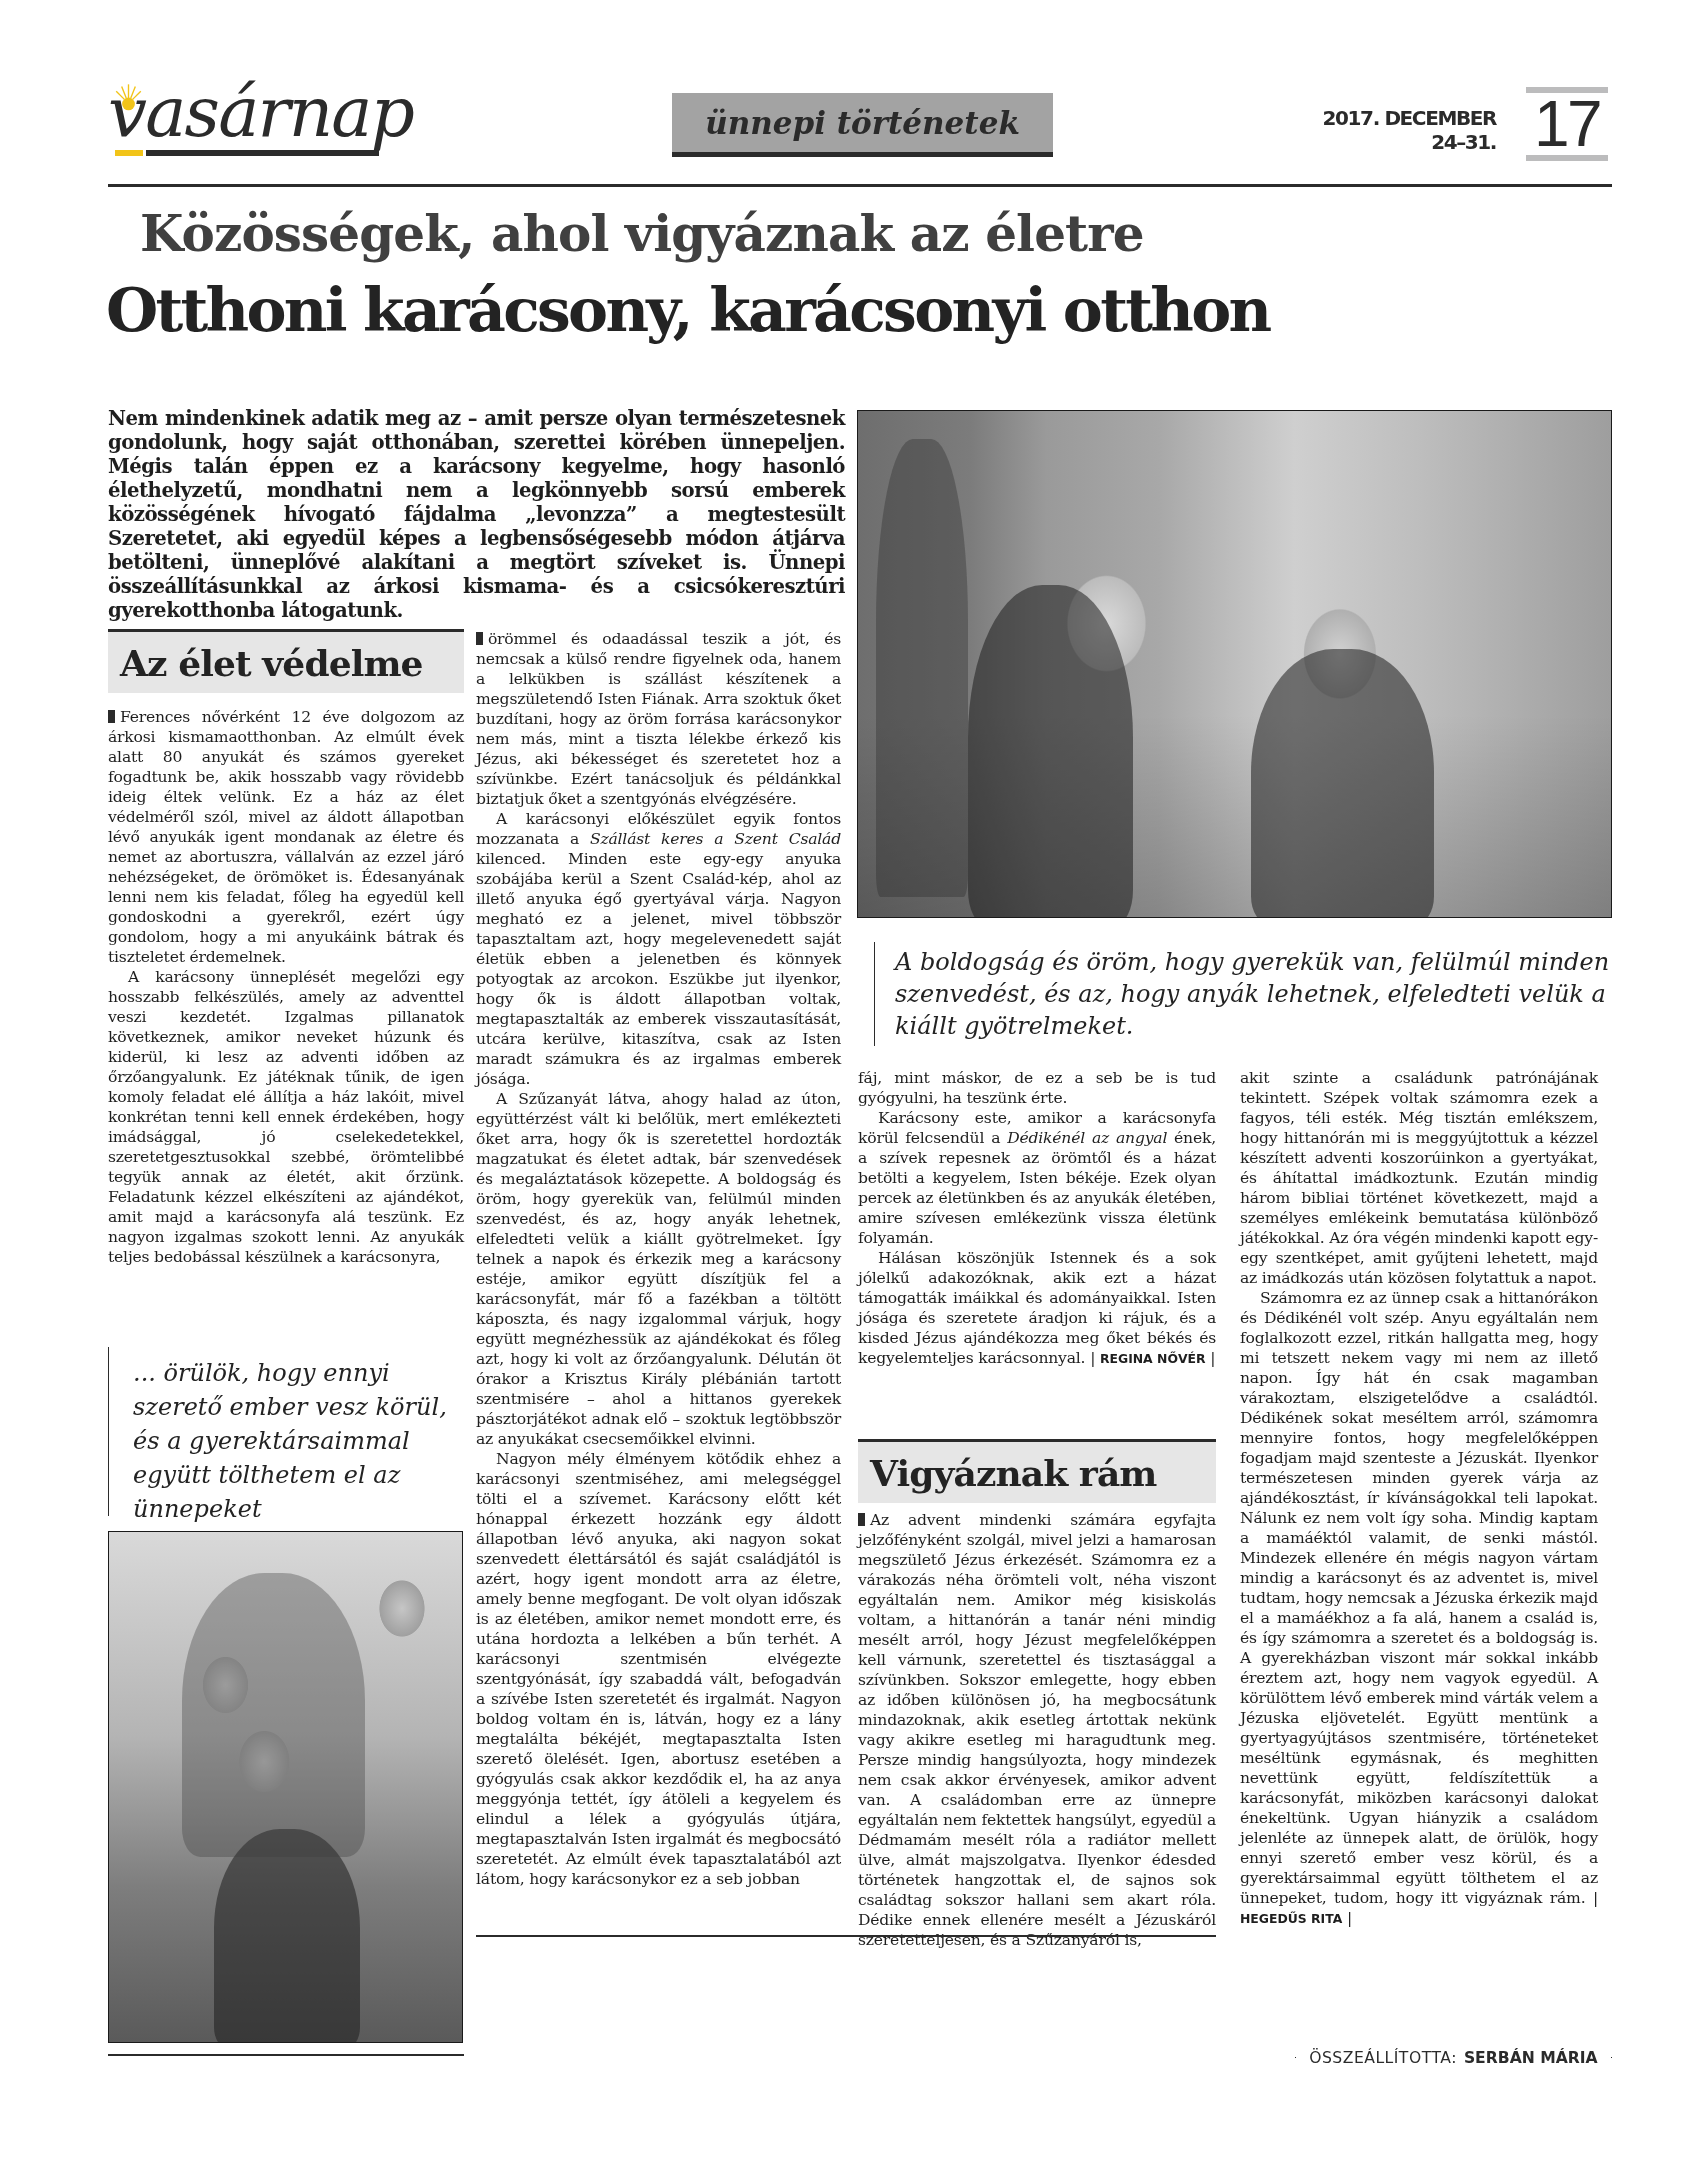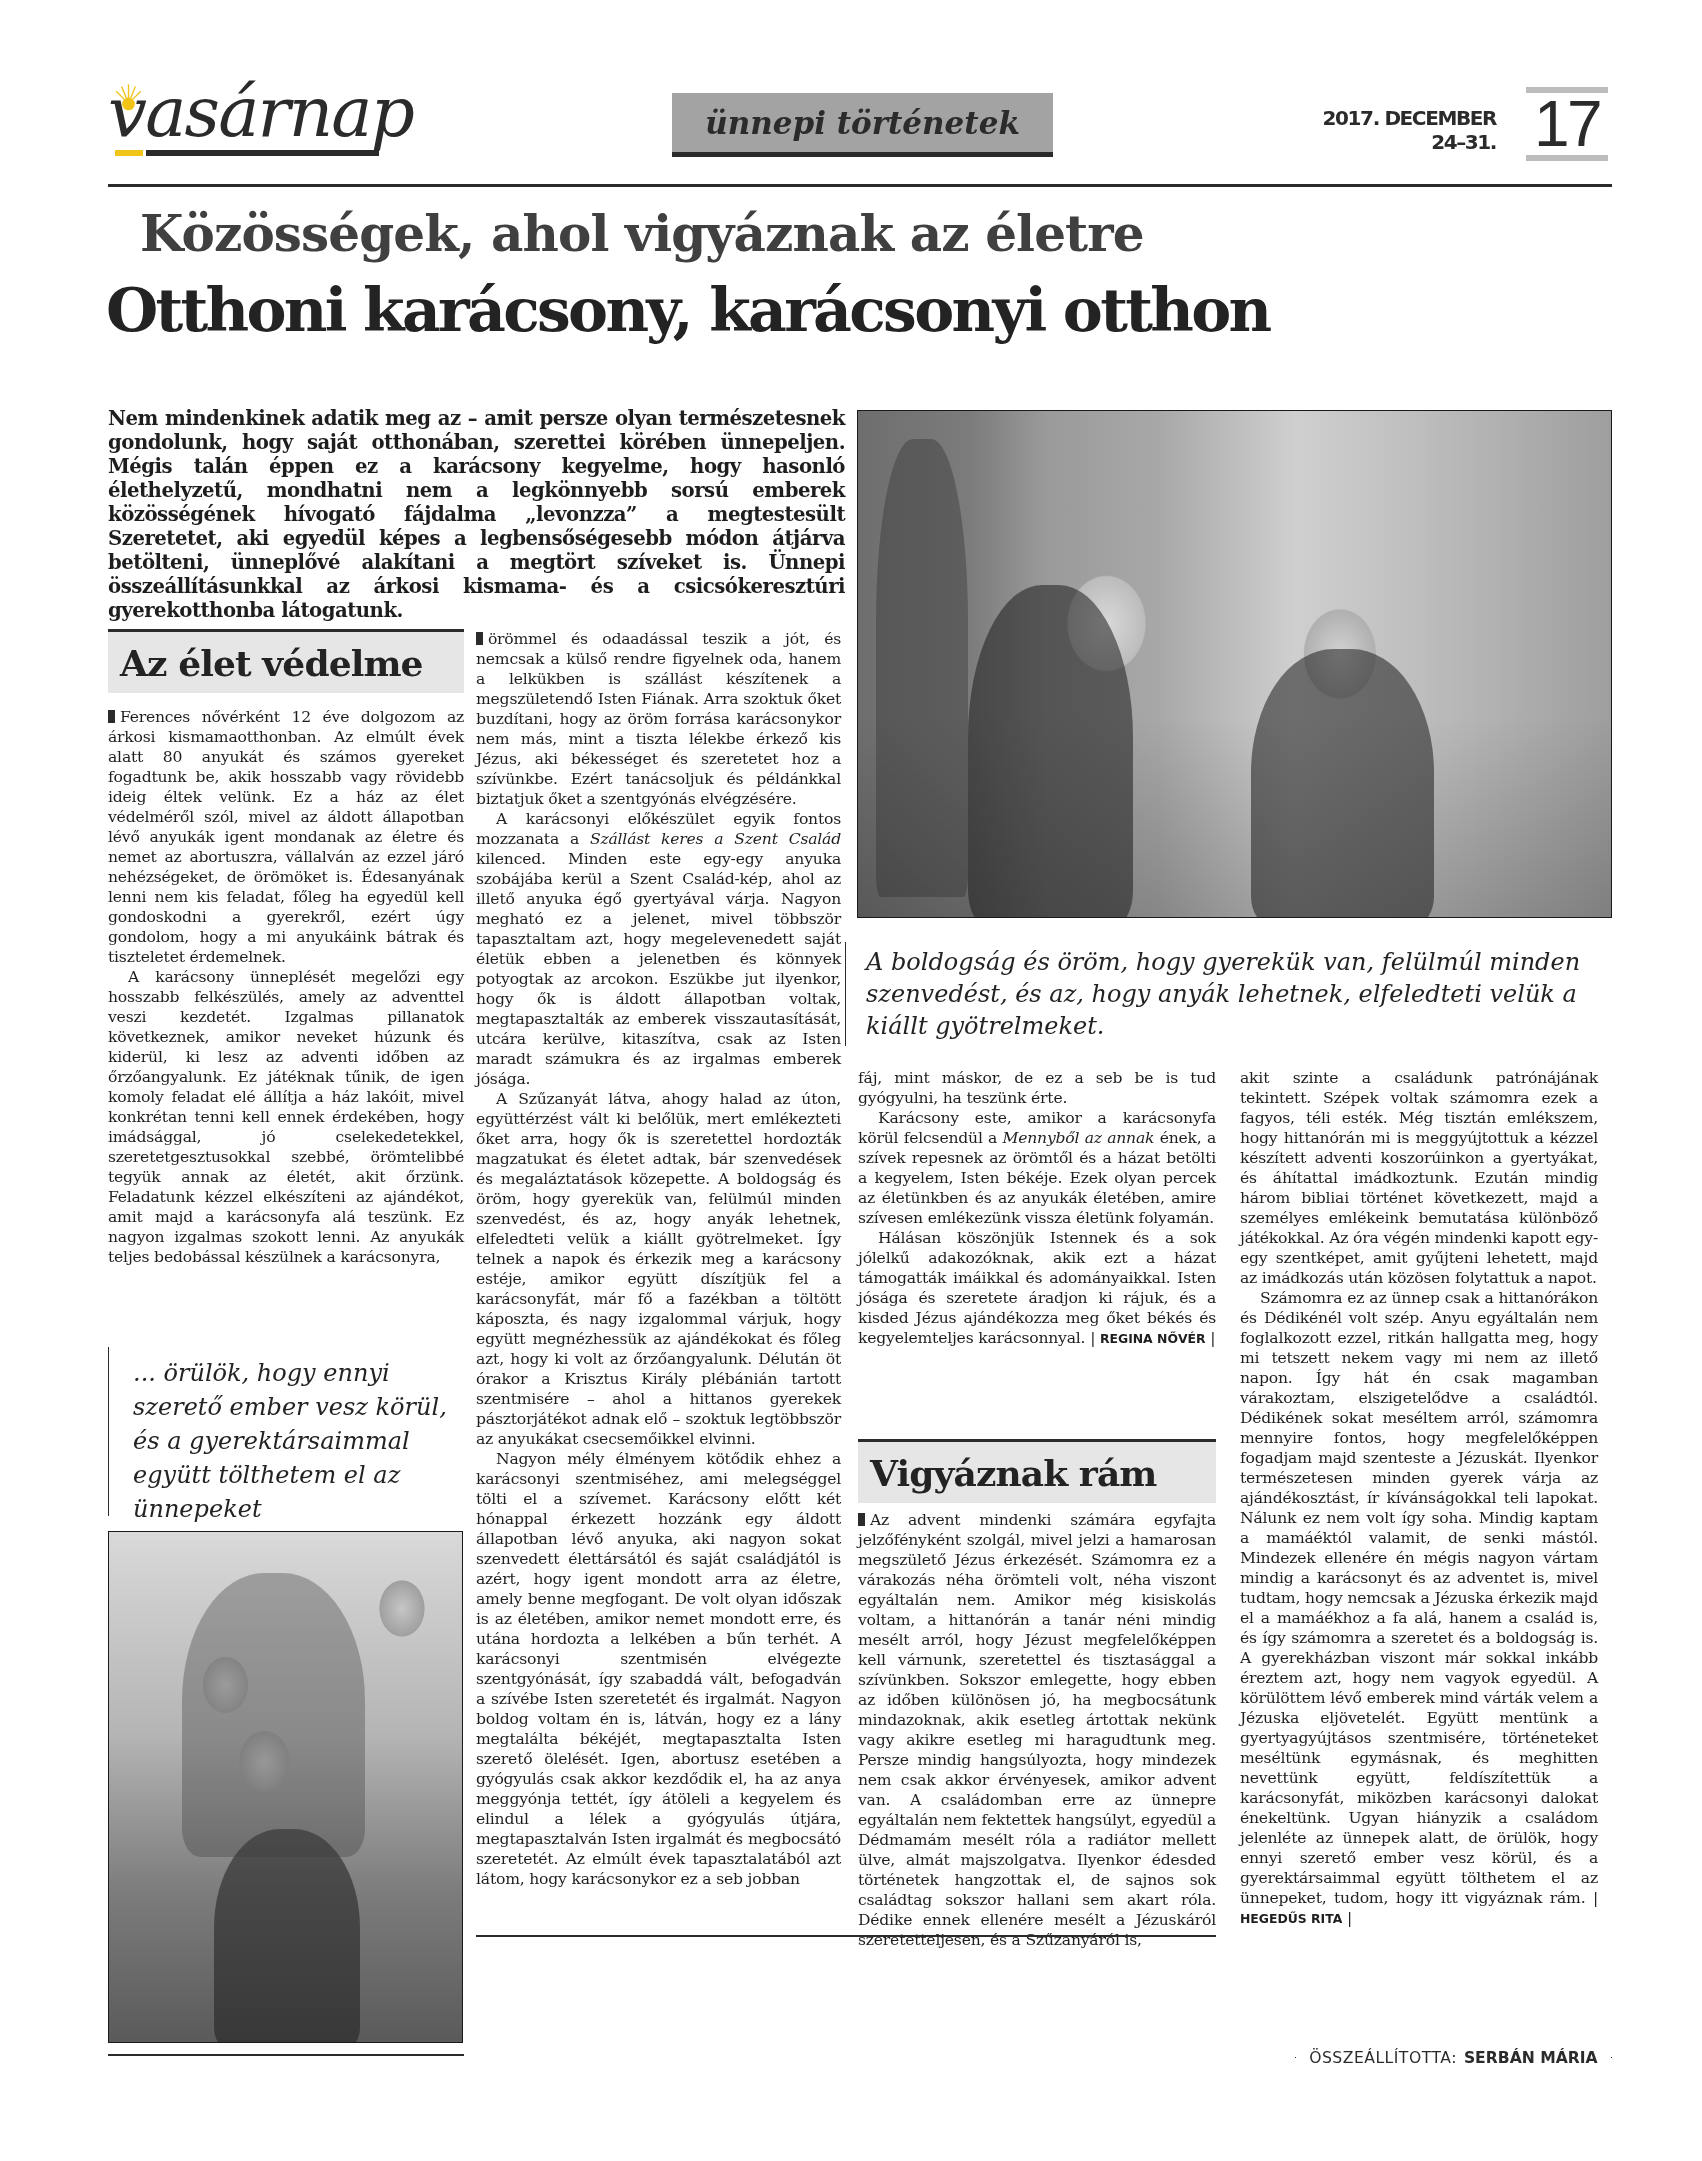--- a/index.html
+++ b/index.html
@@ -37,21 +37,21 @@
   
   .col { font-family: "DejaVu Serif", serif; font-size: 15.6px; line-height: 20px; text-align: justify; hyphens: auto; color: #1e1e1e; letter-spacing: -0.2px; }
   .col p { text-indent: 20px; }
   .col p.first { text-indent: 0; }
   .col p.first::before { content: ""; display: inline-block; width: 7.3px; height: 13.7px; background: #2b2b2b; margin-right: 4.6px; vertical-align: -1.4px; }
   .sig { font-family: "DejaVu Sans", sans-serif; font-weight: bold; font-size: 12.4px; letter-spacing: 0; }
 
   
   .pq { border-left: 1.8px solid #2b2b2b; font-family: "DejaVu Serif", serif; font-style: italic; color: #232323; }
   .pq1 { left: 108px; top: 1347px; width: 352px; height: 169px; padding: 9.2px 0 0 24px; font-size: 24px; line-height: 34px; }
-  .pq2 { left: 845px; top: 942px; width: 746px; height: 104px; padding: 0 0 0 20px; font-size: 24px; line-height: 32px; display: flex; align-items: center; }
+  .pq2 { left: 874px; top: 942px; width: 746px; height: 104px; padding: 0 0 0 20px; font-size: 24px; line-height: 32px; display: flex; align-items: center; }
 
   
   .photo { border: 1.4px solid #1a1a1a; overflow: hidden; }
   .photo1 { left: 857px; top: 410px; width: 755px; height: 508px;
     background:
       radial-gradient(ellipse 64px 78px at 33% 42%, #d9d9d9 0%, #bcbcbc 60%, transparent 62%),
       radial-gradient(ellipse 59px 73px at 64% 48%, #d2d2d2 0%, #b0b0b0 60%, transparent 62%),
       linear-gradient(180deg, transparent 0%, transparent 60%, rgba(0,0,0,0.2) 100%),
       linear-gradient(90deg, #6e6e6e 0%, #7c7c7c 15%, #9a9a9a 25%, #a8a8a8 40%, #cfcfcf 58%, #bdbdbd 75%, #9e9e9e 100%);
   }
@@ -132,21 +132,21 @@
 
 <div class="abs col" style="left:476px;top:629px;width:365px;height:1418px;">
   <p class="first" style="text-indent:0"><span>örömmel és odaadással teszik a jót, és nemcsak a külső rendre figyelnek oda, hanem a lelkükben is szállást készítenek a megszületendő Isten Fiának. Arra szoktuk őket buzdítani, hogy az öröm forrása karácsonykor nem más, mint a tiszta lélekbe érkező kis Jézus, aki békességet és szeretetet hoz a szívünkbe. Ezért tanácsoljuk és példánkkal biztatjuk őket a szentgyónás elvégzésére.</span></p>
   <p>A karácsonyi előkészület egyik fontos mozzanata a <em>Szállást keres a Szent Család</em> kilenced. Minden este egy-egy anyuka szobájába kerül a Szent Család-kép, ahol az illető anyuka égő gyertyával várja. Nagyon megható ez a jelenet, mivel többször tapasztaltam azt, hogy megelevenedett saját életük ebben a jelenetben és könnyek potyogtak az arcokon. Eszükbe jut ilyenkor, hogy ők is áldott állapotban voltak, megtapasztalták az emberek visszautasítását, utcára kerülve, kitaszítva, csak az Isten maradt számukra és az irgalmas emberek jósága.</p>
   <p>A Szűzanyát látva, ahogy halad az úton, együttérzést vált ki belőlük, mert emlékezteti őket arra, hogy ők is szeretettel hordozták magzatukat és életet adtak, bár szenvedések és megaláztatások közepette. A boldogság és öröm, hogy gyerekük van, felülmúl minden szenvedést, és az, hogy anyák lehetnek, elfeledteti velük a kiállt gyötrelmeket. Így telnek a napok és érkezik meg a karácsony estéje, amikor együtt díszítjük fel a karácsonyfát, már fő a fazékban a töltött káposzta, és nagy izgalommal várjuk, hogy együtt megnézhessük az ajándékokat és főleg azt, hogy ki volt az őrzőangyalunk. Délután öt órakor a Krisztus Király plébánián tartott szentmisére – ahol a hittanos gyerekek pásztorjátékot adnak elő – szoktuk legtöbbször az anyukákat csecsemőikkel elvinni.</p>
   <p>Nagyon mély élményem kötődik ehhez a karácsonyi szentmiséhez, ami melegséggel tölti el a szívemet. Karácsony előtt két hónappal érkezett hozzánk egy áldott állapotban lévő anyuka, aki nagyon sokat szenvedett élettársától és saját családjától is azért, hogy igent mondott arra az életre, amely benne megfogant. De volt olyan időszak is az életében, amikor nemet mondott erre, és utána hordozta a lelkében a bűn terhét. A karácsonyi szentmisén elvégezte szentgyónását, így szabaddá vált, befogadván a szívébe Isten szeretetét és irgalmát. Nagyon boldog voltam én is, látván, hogy ez a lány megtalálta békéjét, megtapasztalta Isten szerető ölelését. Igen, abortusz esetében a gyógyulás csak akkor kezdődik el, ha az anya meggyónja tettét, így átöleli a kegyelem és elindul a lélek a gyógyulás útjára, megtapasztalván Isten irgalmát és megbocsátó szeretetét. Az elmúlt évek tapasztalatából azt látom, hogy karácsonykor ez a seb jobban</p>
 </div>
 
 <div class="abs col" style="left:858px;top:1068px;width:358px;height:293px;">
   <p style="text-indent:0">fáj, mint máskor, de ez a seb be is tud gyógyulni, ha teszünk érte.</p>
-  <p>Karácsony este, amikor a karácsonyfa körül felcsendül a <em>Mennyből az annak</em> ének, a szívek repesnek az örömtől és a házat betölti a kegyelem, Isten békéje. Ezek olyan percek az életünkben és az anyukák életében, amire szívesen emlékezünk vissza életünk folyamán.</p>
+  <p>Karácsony este, amikor a karácsonyfa körül felcsendül a <em>Dédikénél az angyal</em> ének, a szívek repesnek az örömtől és a házat betölti a kegyelem, Isten békéje. Ezek olyan percek az életünkben és az anyukák életében, amire szívesen emlékezünk vissza életünk folyamán.</p>
   <p><span>Hálásan köszönjük Istennek és a sok jólelkű adakozóknak, akik ezt a házat támogatták imáikkal és adományaikkal. Isten jósága és szeretete áradjon ki rájuk, és a kisded Jézus ajándékozza meg őket békés és kegyelemteljes karácsonnyal.</span> | <span class="sig">REGINA NŐVÉR</span> |</p>
 </div>
 
 <div class="abs shead" style="left:858px;top:1439px;width:358px;height:64px;">
   <span>Vigyáznak rám</span>
 </div>
 
 <div class="abs col" style="left:858px;top:1510px;width:358px;height:540px;">
   <p class="first">Az advent mindenki számára egyfajta jelzőfényként szolgál, mivel jelzi a hamarosan megszülető Jézus érkezését. Számomra ez a várakozás néha örömteli volt, néha viszont egyáltalán nem. Amikor még kisiskolás voltam, a hittanórán a tanár néni mindig mesélt arról, hogy Jézust megfelelőképpen kell várnunk, szeretettel és tisztasággal a szívünkben. Sokszor emlegette, hogy ebben az időben különösen jó, ha megbocsátunk mindazoknak, akik esetleg ártottak nekünk vagy akikre esetleg mi haragudtunk meg. Persze mindig hangsúlyozta, hogy mindezek nem csak akkor érvényesek, amikor advent van. A családomban erre az ünnepre egyáltalán nem fektettek hangsúlyt, egyedül a Dédmamám mesélt róla a radiátor mellett ülve, almát majszolgatva. Ilyenkor édesded történetek hangzottak el, de sajnos sok családtag sokszor hallani sem akart róla. Dédike ennek ellenére mesélt a Jézuskáról szeretetteljesen, és a Szűzanyáról is,</p>
 </div>

